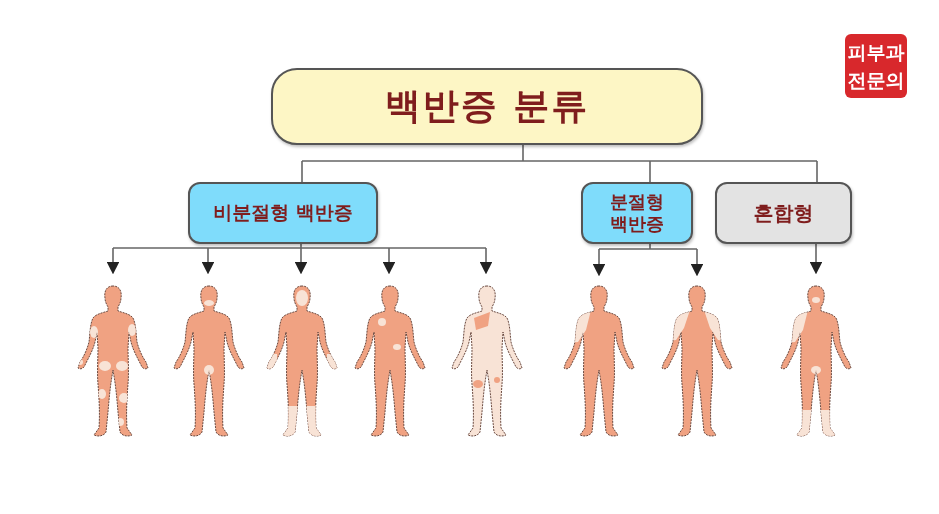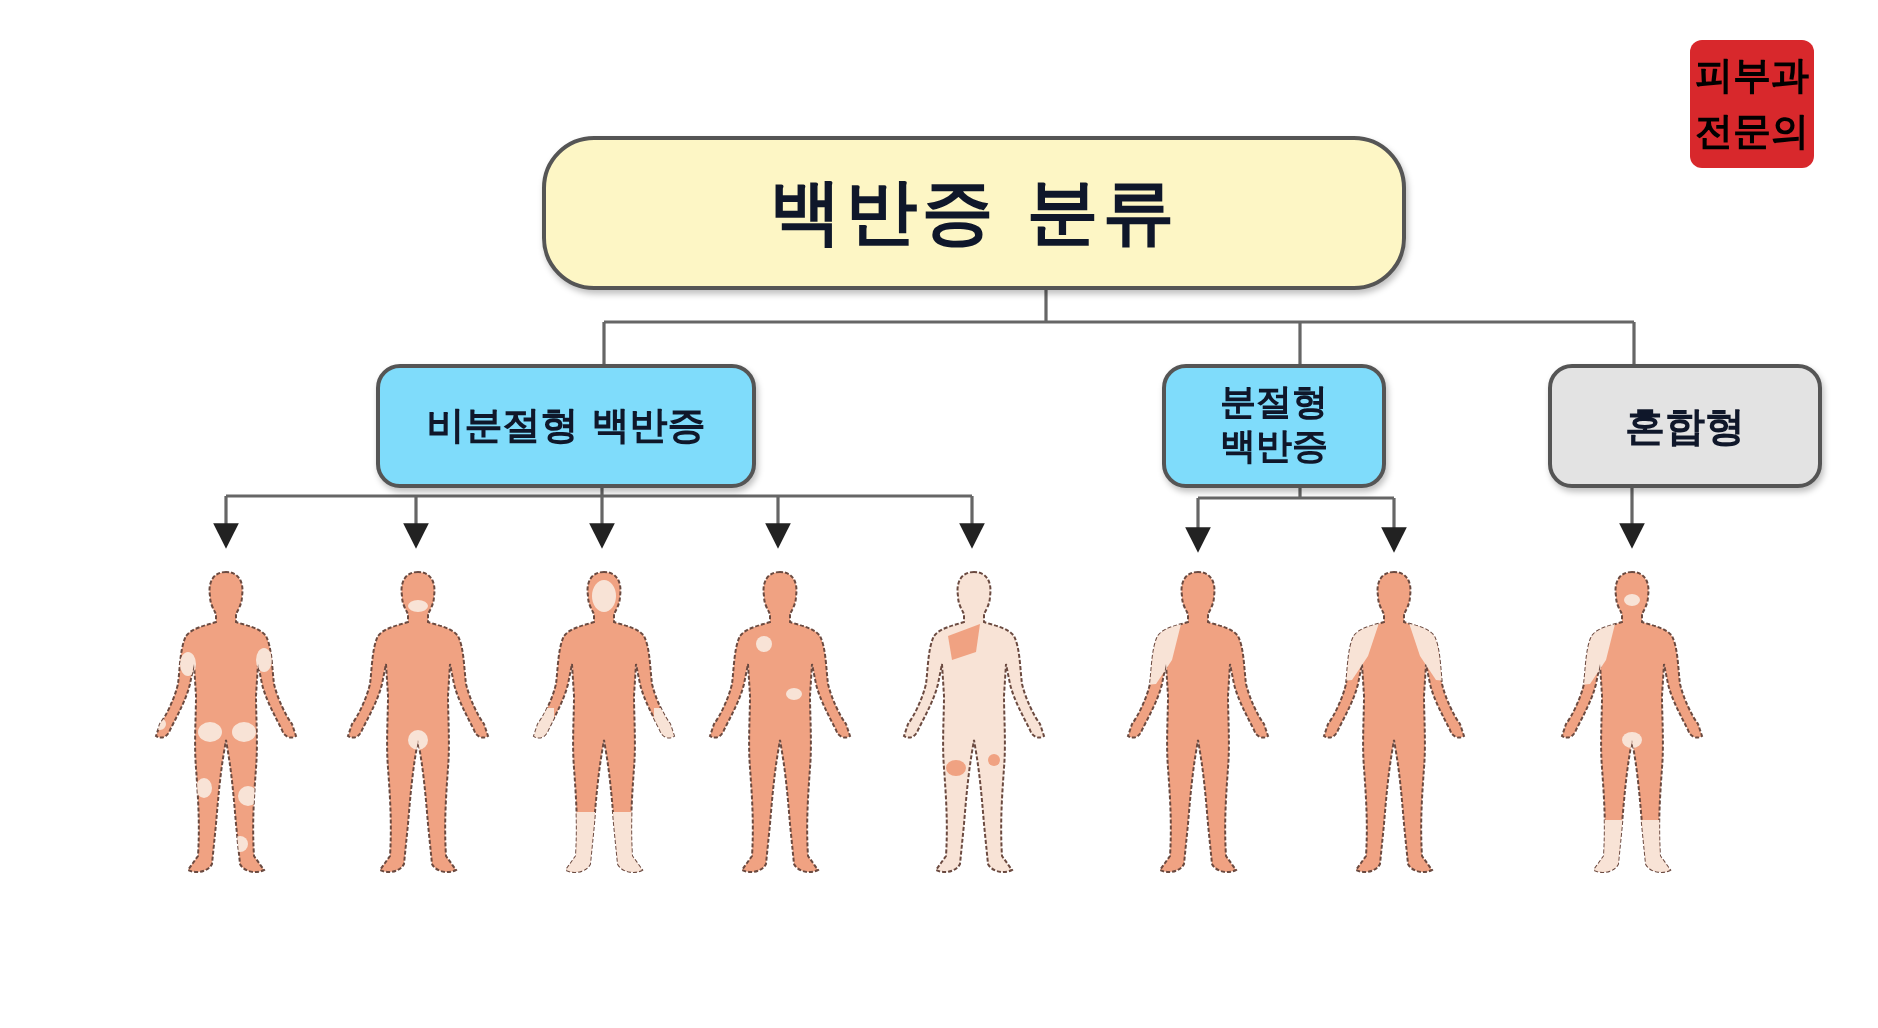--- a/index.html
+++ b/index.html
@@ -3,31 +3,31 @@
   <meta charset="utf-8">
   <style>
     html, body { margin: 0; padding: 0; }
     body {
       width: 939px; height: 514px; background: #ffffff; position: relative; overflow: hidden;
       font-family: "DejaVu Sans", "Liberation Sans", sans-serif;
     }
     .node {
       position: absolute; box-sizing: border-box; border: 2px solid #555555; border-radius: 12px;
       display: flex; align-items: center; justify-content: center; text-align: center;
-      font-weight: bold; color: #0f172a; box-shadow: 1px 2px 3px rgba(0,0,0,0.25);
+      font-weight: bold; color: #7f1d1d; box-shadow: 1px 2px 3px rgba(0,0,0,0.25);
     }
     .root { left: 271px; top: 68px; width: 432px; height: 77px; background: #fdf6c5; border-radius: 26px; font-size: 36px; letter-spacing: 2px; }
     .blue { background: #7fdcfb; }
     .gray { background: #e3e3e3; }
     .n1 { left: 188px; top: 182px; width: 190px; height: 62px; font-size: 19px; }
     .n2 { left: 581px; top: 182px; width: 112px; height: 62px; font-size: 18px; line-height: 22px; }
-    .n3 { left: 774px; top: 182px; width: 137px; height: 62px; font-size: 20px; }
+    .n3 { left: 715px; top: 182px; width: 137px; height: 62px; font-size: 20px; }
     .badge {
-      position: absolute; left: 845px; top: 20px; width: 62px; height: 64px; background: #d8282c; border-radius: 6px;
-      color: #000000; font-weight: bold; font-size: 19px; line-height: 28px; text-align: center;
+      position: absolute; left: 845px; top: 34px; width: 62px; height: 64px; background: #d8282c; border-radius: 6px;
+      color: #ffffff; font-weight: bold; font-size: 19px; line-height: 28px; text-align: center;
       display: flex; flex-direction: column; justify-content: center;
     }
     svg.lines { position: absolute; left: 0; top: 0; }
     .figure { position: absolute; top: 282px; width: 82px; height: 160px; }
   </style>
 </head>
 <body>
 
 <svg class="lines" width="939" height="514">
   <defs>

